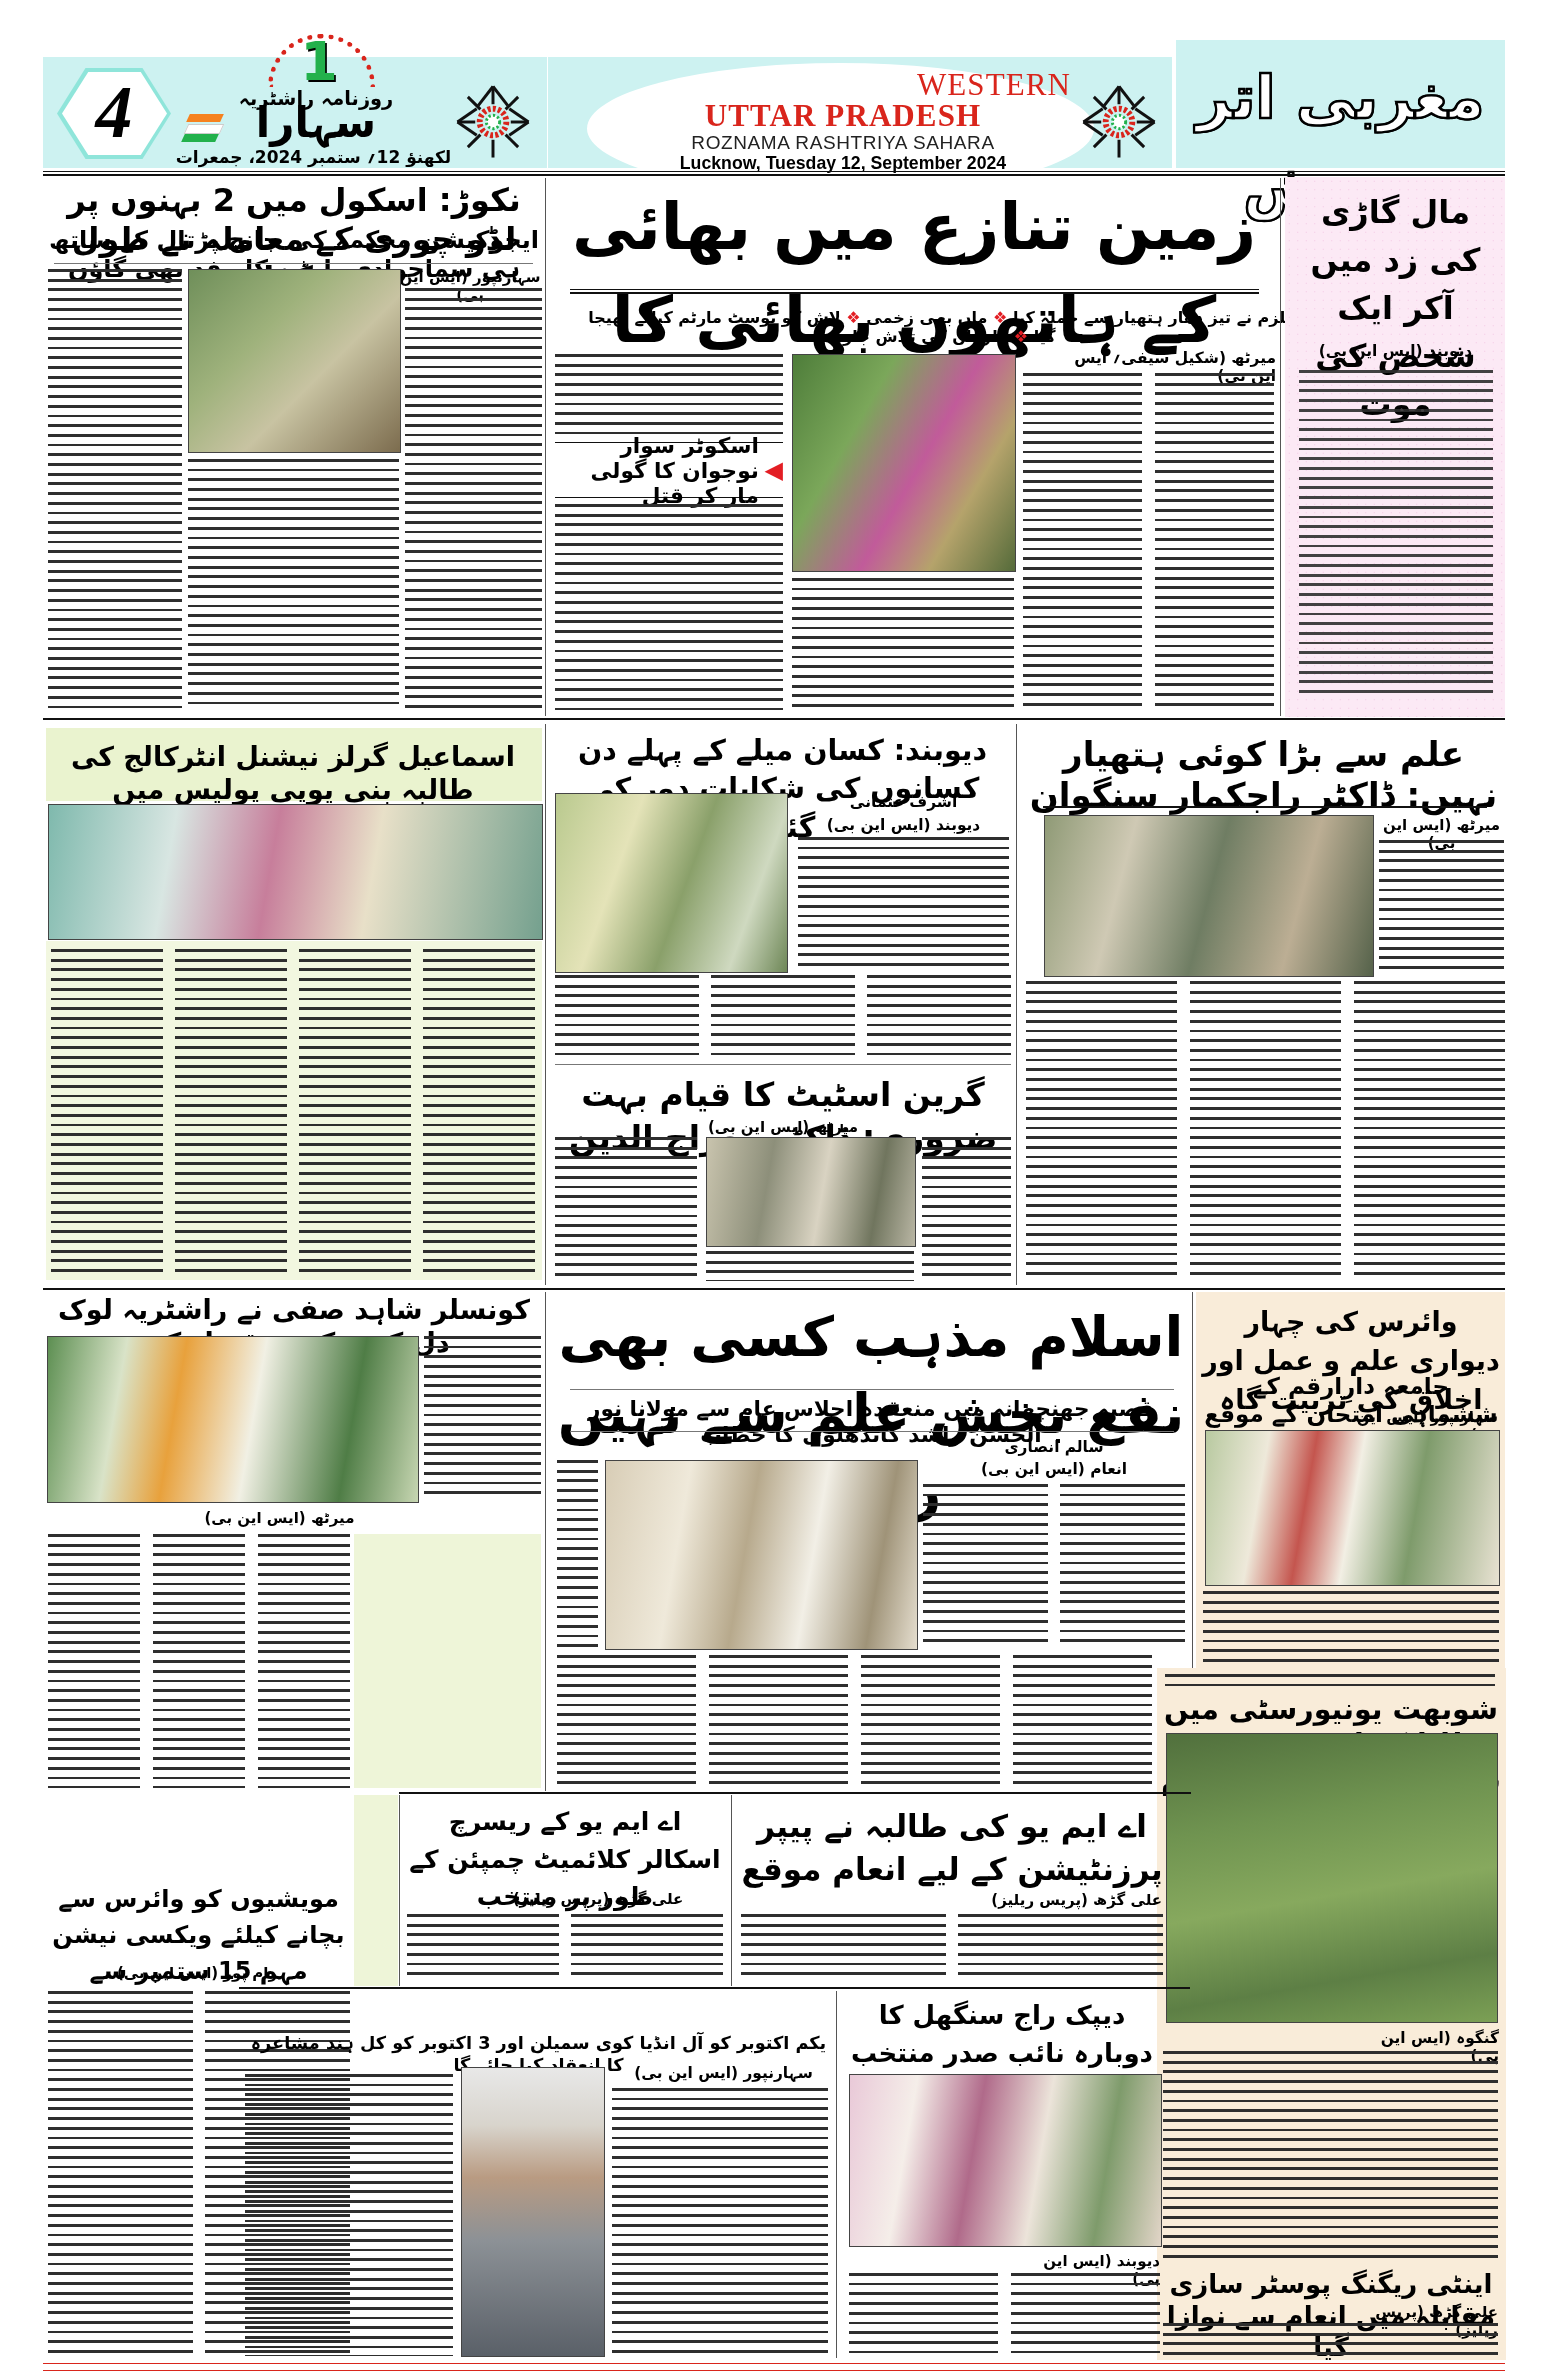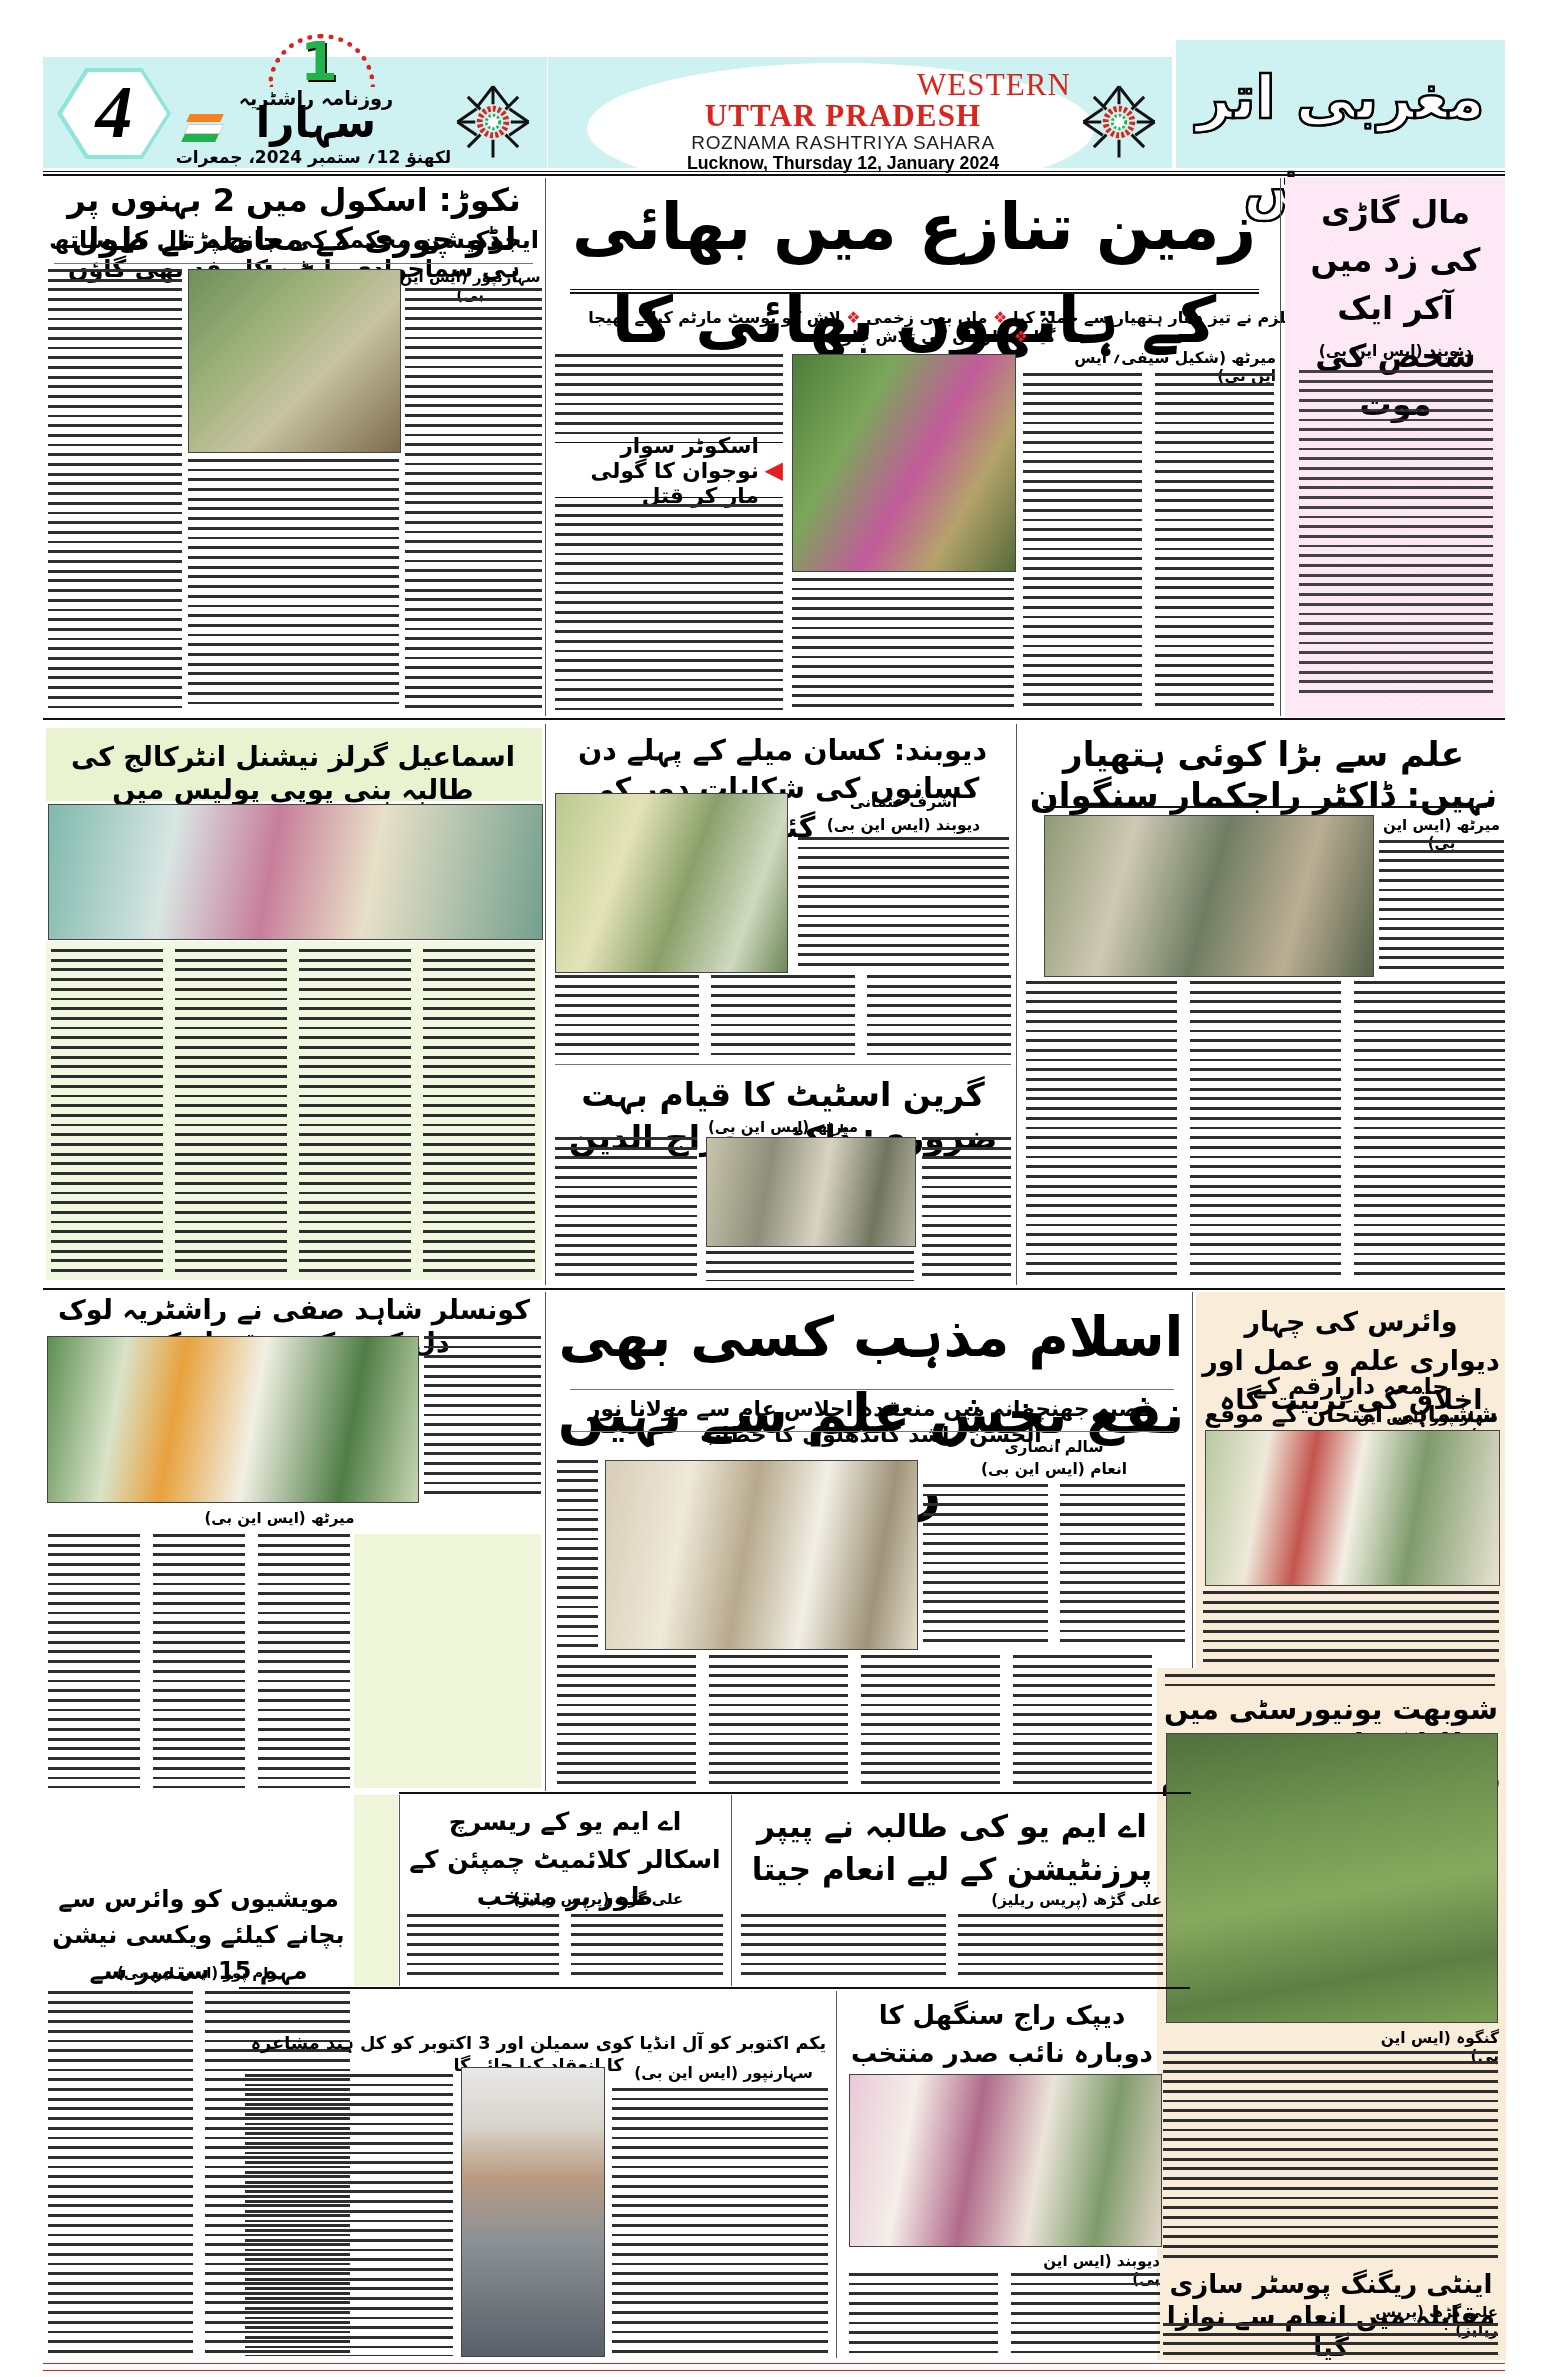--- a/index.html
+++ b/index.html
@@ -91,21 +91,21 @@
       <line x1="98" y1="50" x2="72" y2="32"></line>
         <line x1="98" y1="50" x2="72" y2="68"></line>
     </g>
     <circle cx="50" cy="50" r="18" fill="none" stroke="#d9251c" stroke-width="8" stroke-dasharray="4 3"></circle>
     <circle cx="50" cy="50" r="9" fill="#fff" stroke="#22b14c" stroke-width="4" stroke-dasharray="3 3"></circle>
   </svg>
 
   <div class="abs serif" style="left:615px;top:67px;width:456px;font-size:31px;font-weight:normal;color:#d9251c;text-align:right;letter-spacing:1.1px;">WESTERN</div>
   <div class="abs serif" style="left:615px;top:98px;width:456px;font-size:31px;font-weight:bold;color:#d9251c;text-align:center;letter-spacing:1.1px;">UTTAR PRADESH</div>
   <div class="abs" style="left:615px;top:132px;width:456px;font-size:19px;color:#222;text-align:center;font-family:'Liberation Sans',sans-serif;letter-spacing:0.6px;">ROZNAMA RASHTRIYA SAHARA</div>
-  <div class="abs" style="left:615px;top:153px;width:456px;font-size:17.7px;font-weight:bold;color:#000;text-align:center;font-family:'Liberation Sans',sans-serif;">Lucknow, Thursday 12, January 2024</div>
+  <div class="abs" style="left:615px;top:153px;width:456px;font-size:17.7px;font-weight:bold;color:#000;text-align:center;font-family:'Liberation Sans',sans-serif;">Lucknow, Tuesday 12, September 2024</div>
 
   <div class="abs rtl outline-w" style="left:1182px;top:54px;width:317px;font-size:59px;font-weight:bold;text-align:center;line-height:1.5;">مغربی اتر پردیش</div>
 
   <div class="abs dbl" style="left:43px;top:171px;width:1462px;"></div>
 
   <div class="abs rtl hl" style="left:46px;top:181px;width:496px;font-size:32px;">نکوڑ: اسکول میں 2 بہنوں پر لڈو چوری کے معاملہ نے طول پکڑا</div>
   <div class="abs rtl hl" style="left:46px;top:226px;width:496px;font-size:24px;">ایجوکیشن محکمہ کی جانچ پڑتال کے ساتھ ہی سماجوادی پارٹی کا وفد بھی گاؤں پہنچا</div>
   <div class="abs hrule-thin" style="left:54px;top:263px;width:479px;"></div>
   <div class="abs rtl dateline" style="left:399px;top:268px;width:142px;font-size:15px;">سہارنپور (ایس این بی)</div>
   <div class="abs photo" style="left:188px;top:269px;width:211px;height:182px;background:linear-gradient(135deg,#6f8f5a 0%,#9fb27c 35%,#c8c3a2 60%,#7c6c4e 100%);"></div>
@@ -252,21 +252,21 @@
   <div class="abs vrule" style="left:399px;top:1795px;height:191px;"></div>
   <div class="abs rtl hl" style="left:407px;top:1803px;width:316px;font-size:25px;line-height:1.5;">اے ایم یو کے ریسرچ اسکالر کلائمیٹ چمپئن کے طور پر منتخب</div>
   <div class="abs rtl dateline" style="left:507px;top:1890px;width:182px;font-size:15px;">علی گڑھ (پریس ریلیز)</div>
   <div class="abs simcols" style="left:407px;top:1914px;width:316px;height:68px;">
       <div></div>
       <div></div>
     </div>
 
   <div class="abs vrule" style="left:731px;top:1795px;height:191px;"></div>
 
-  <div class="abs rtl hl" style="left:741px;top:1805px;width:422px;font-size:31px;line-height:1.4;">اے ایم یو کی طالبہ نے پیپر پرزنٹیشن کے لیے انعام جیتا</div>
+  <div class="abs rtl hl" style="left:741px;top:1805px;width:422px;font-size:31px;line-height:1.4;">اے ایم یو کی طالبہ نے پیپر پرزنٹیشن کے لیے انعام موقع</div>
   <div class="abs rtl dateline" style="left:980px;top:1891px;width:182px;font-size:15px;text-align:right;">علی گڑھ (پریس ریلیز)</div>
   <div class="abs simcols" style="left:741px;top:1914px;width:422px;height:68px;">
       <div></div>
       <div></div>
     </div>
 
   <div class="abs rtl hl" style="left:46px;top:1881px;width:305px;font-size:24px;line-height:1.5;">مویشیوں کو وائرس سے بچانے کیلئے ویکسی نیشن مہم 15 ستمبر سے</div>
   <div class="abs rtl dateline" style="left:103px;top:1964px;width:188px;font-size:15px;">رام پور (ایس این بی)</div>
   <div class="abs simcols" style="left:48px;top:1991px;width:302px;height:365px;">
       <div></div>

